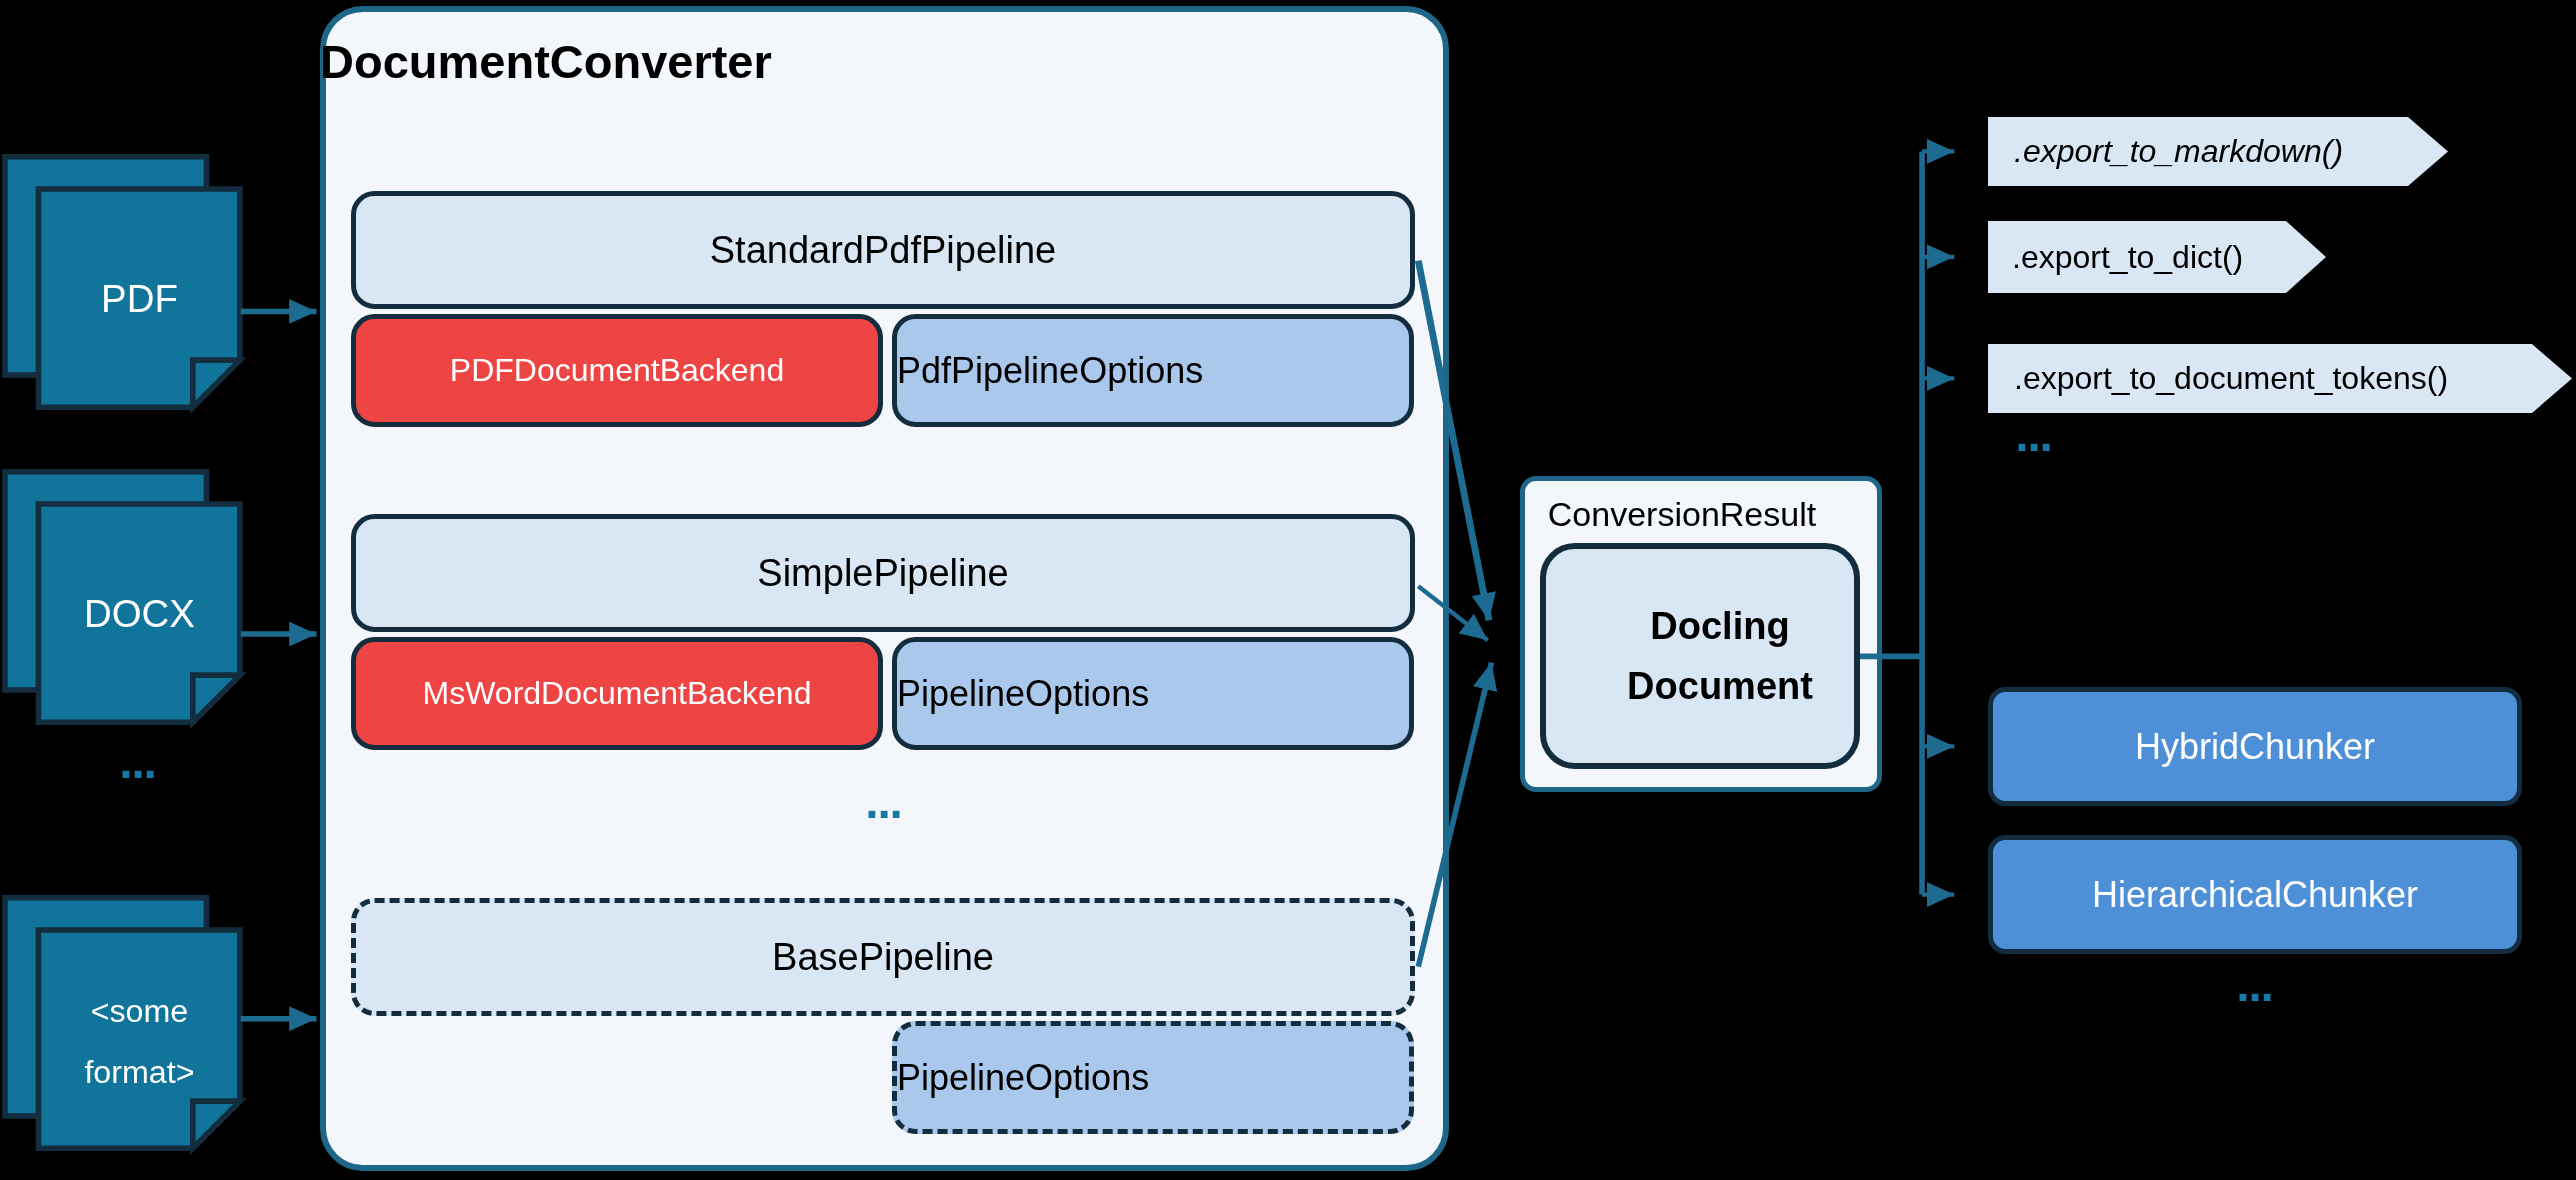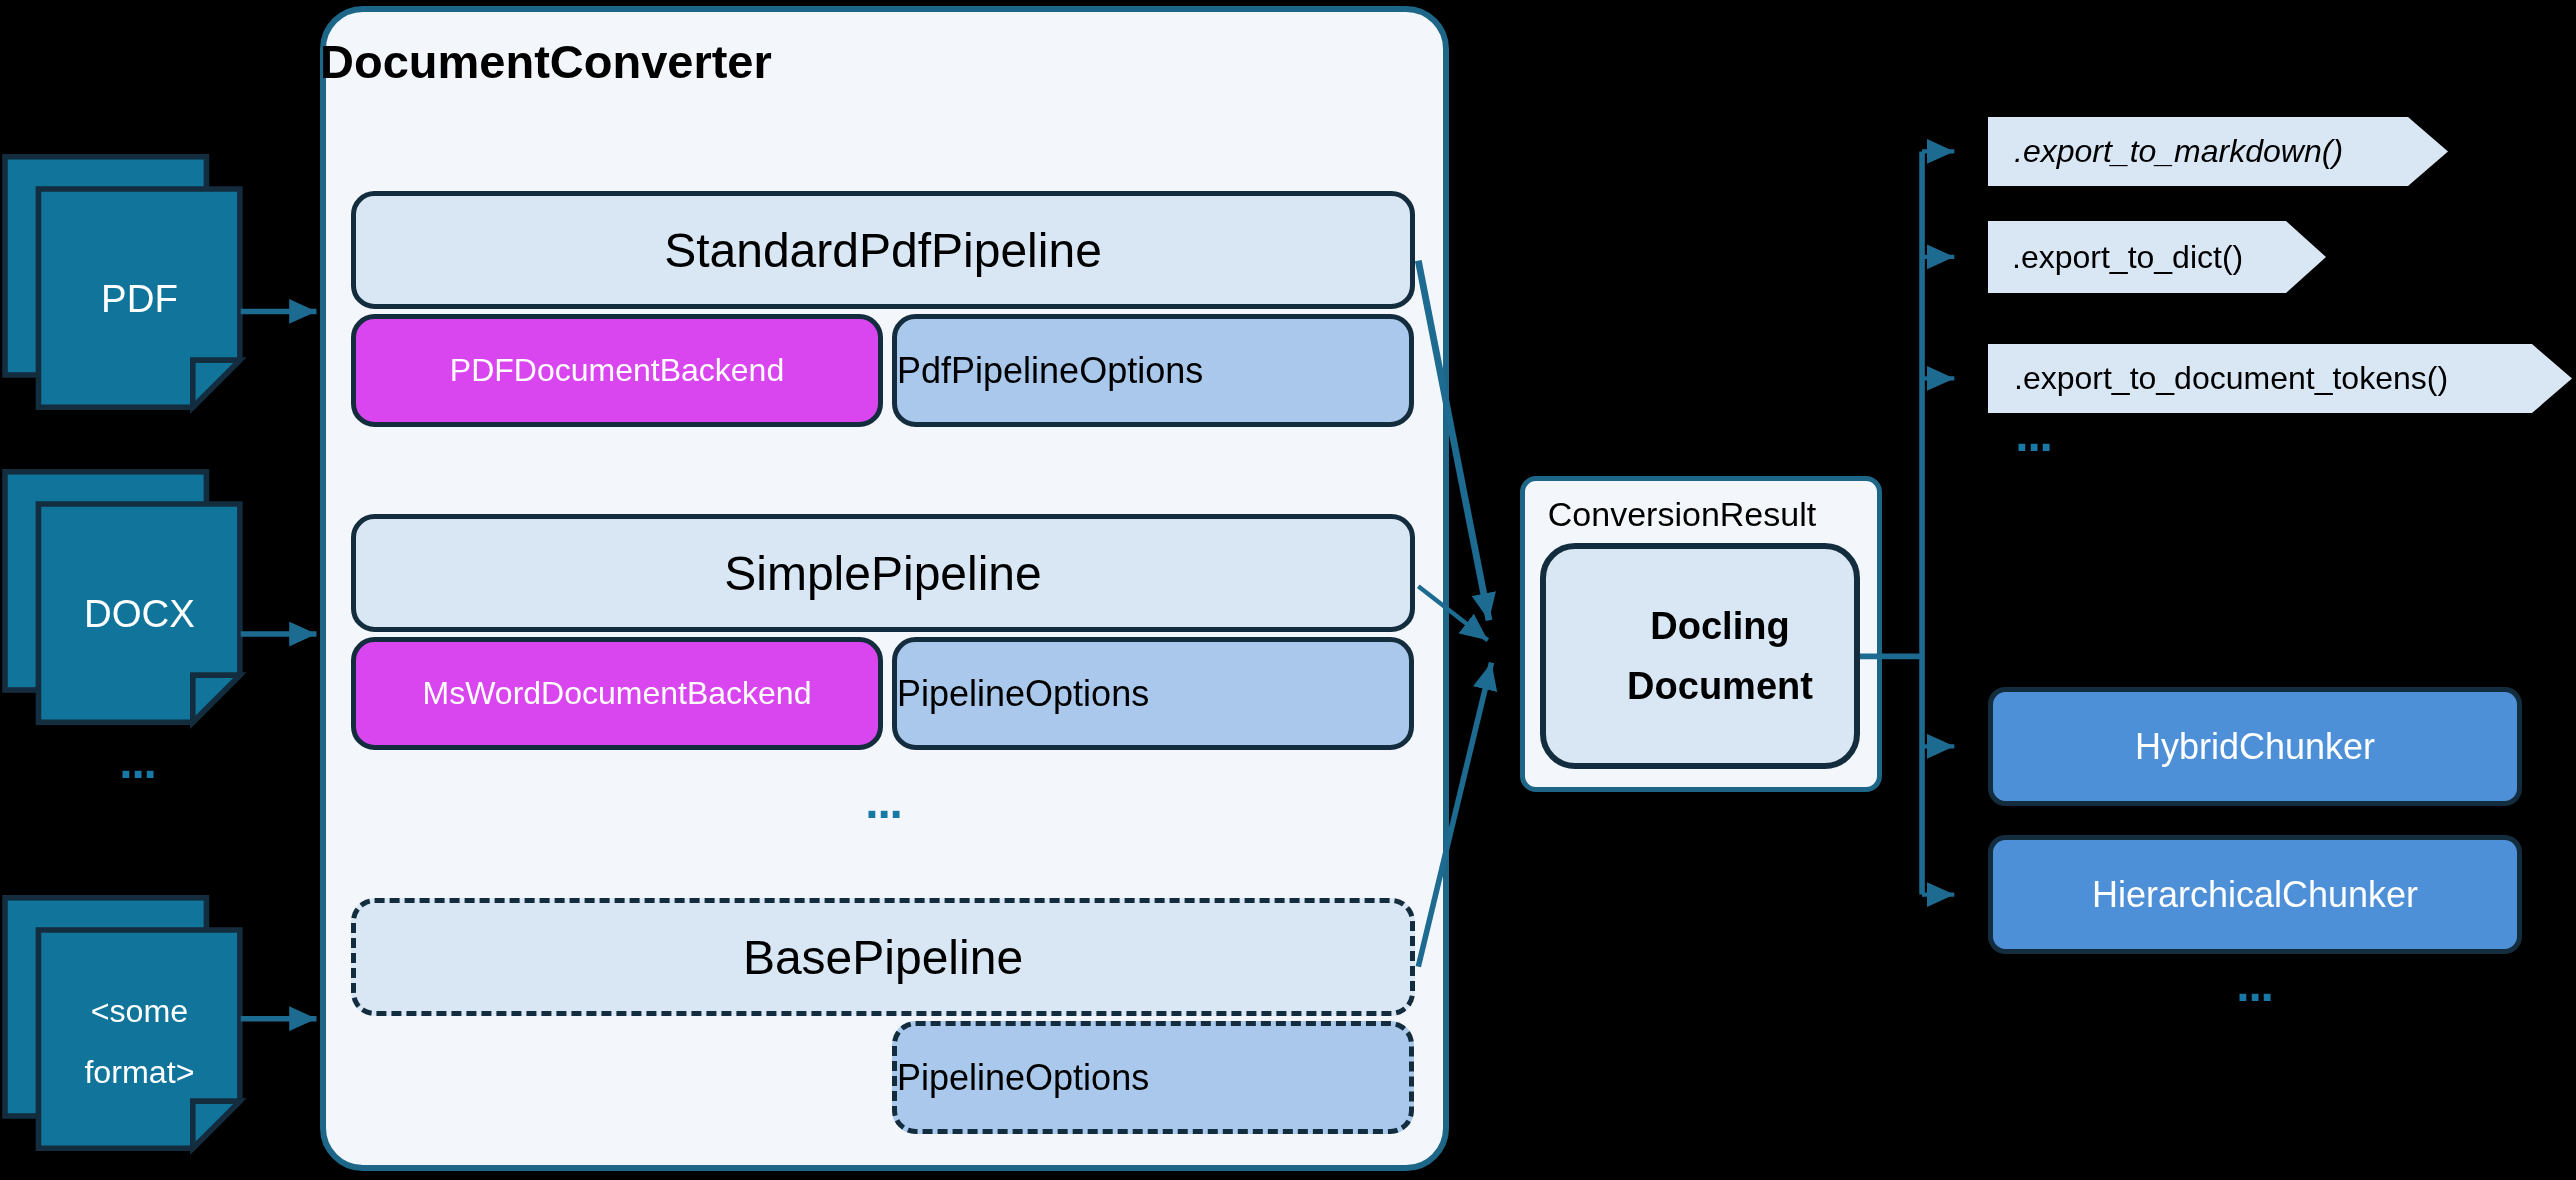--- a/index.html
+++ b/index.html
@@ -22,25 +22,25 @@
     background:#F3F7FB;border:6.2px solid #1E6687;border-radius:43px;
   }
   .converter-title{
     left:320px;top:32px;width:1129px;height:60px;
     font-size:47px;font-weight:bold;color:#000;line-height:60px;
   }
   .pl-header{
     left:351px;width:1064px;height:118px;
     background:#D9E6F4;border:5.6px solid #132C3E;border-radius:23.6px;
     display:flex;align-items:center;justify-content:center;
-    font-size:48px;color:#000;
+    font-size:38px;color:#000;
   }
   .pl-backend{
     left:351px;width:532px;height:113px;
-    background:#d946ef;border:5.6px solid #132C3E;border-radius:23.6px;
+    background:#ef4444;border:5.6px solid #132C3E;border-radius:23.6px;
     display:flex;align-items:center;justify-content:center;
     font-size:32px;color:#fff;
   }
   .pl-options{
     left:892px;width:522px;height:113px;
     background:#A9C8EB;border:5.6px solid #132C3E;border-radius:23.6px;
     display:flex;align-items:center;
     font-size:36px;color:#000;
   }
   .dashed{border-style:dashed !important;}

